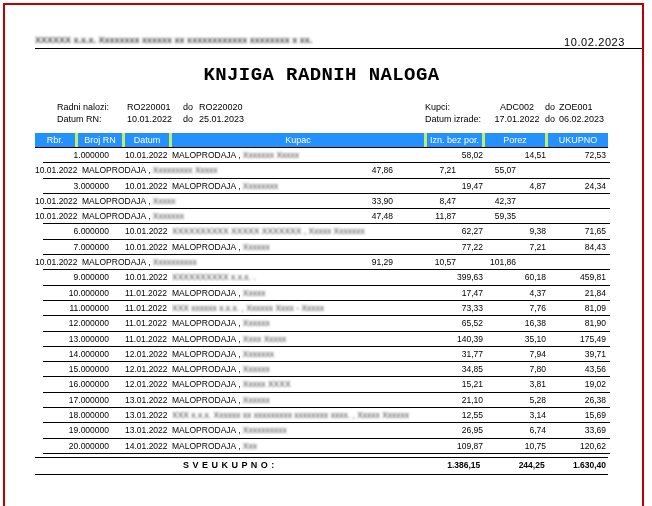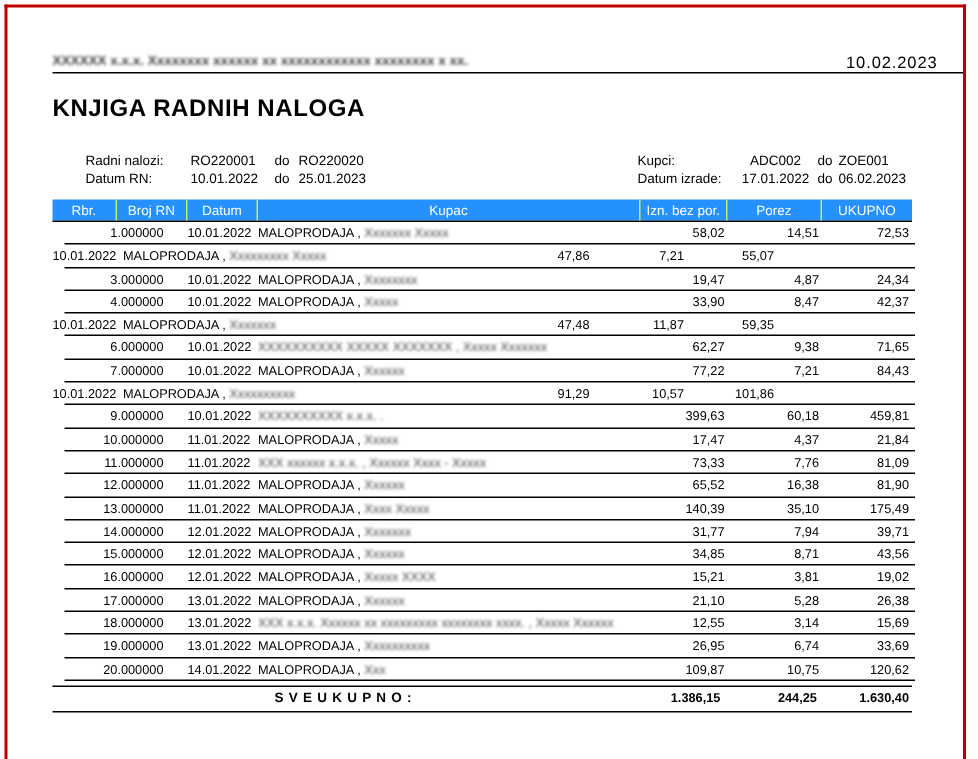--- a/index.html
+++ b/index.html
@@ -15,43 +15,43 @@
   
   .company{
     position:absolute;left:30px;top:30px;font-size:9px;font-weight:bold;color:#222;
     filter:blur(1.3px);white-space:nowrap;
   }
   .header-rule{position:absolute;left:30px;top:43px;width:660px;height:1px;background:#000;}
   .report-date{
     position:absolute;left:559px;top:31px;font-size:11px;letter-spacing:.6px;white-space:nowrap;text-align:right;
   }
   .report-title{
-    position:absolute;left:30px;top:59px;width:573px;
-    font-size:16px;font-weight:bold;letter-spacing:.4px;
+    position:absolute;left:30px;top:59px;width:573px;text-align:center;
+    font-size:19px;font-weight:bold;letter-spacing:.4px;font-family:Liberation Mono, monospace;
   }
   
   .filters{position:absolute;top:96px;font-size:9px;line-height:12px;}
   .filters-left{left:30px;}
   .filters-right{left:420px;}
   .f-line{display:flex;white-space:nowrap;}
   .f-label{display:inline-block;}
   .filters-left .f-label{width:70px;padding-left:22px;}
   .filters-right .f-label{width:64px;}
   .f-val1{display:inline-block;}
   .filters-left .f-val1{width:56px;}
   .filters-right .f-val1{width:56px;text-align:center;}
   .f-sep{display:inline-block;}
   .filters-left .f-sep{width:16px;}
   .filters-right .f-sep{width:14px;}
   
   .table{position:absolute;left:30px;top:128px;width:573px;}
   .thead{display:flex;height:14px;line-height:14px;background:var(--accent,#2491ff);
          color:#fff;font-size:9px;}
   .thead .c{box-sizing:border-box;text-align:center;overflow:hidden;white-space:nowrap;
-            border-right:1px solid #bef264;}
+            border-right:3px solid #bef264;}
   .thead .c:last-child{border-right:none;}
   .w-rbr{width:43px;}.w-broj{width:47px;}.w-datum{width:47px;}.w-kupac{width:255px;}
   .w-izn{width:58px;}.w-porez{width:63px;}.w-ukupno{width:60px;}
   .tbody{border-top:1px solid #000;}
   .row{display:flex;height:15.3px;line-height:15.2px;font-size:8.5px;position:relative;}
   .row::after{content:"";position:absolute;left:8px;right:-2px;bottom:0;height:1px;background:#000;}
   .row .c{box-sizing:border-box;overflow:hidden;white-space:nowrap;}
   .c-broj{width:90px;text-align:right;padding-right:16px;}
   .c-datum{width:47px;text-align:left;}
   .c-kupac{width:255px;text-align:left;}
@@ -132,21 +132,20 @@
         </div>
         <div class="row">
           <div class="c c-broj">3.000000</div>
           <div class="c c-datum">10.01.2022</div>
           <div class="c c-kupac"><span>MALOPRODAJA , </span><span class="redacted">Xxxxxxxx</span></div>
           <div class="c c-izn num">19,47</div>
           <div class="c c-porez num">4,87</div>
           <div class="c c-ukupno num">24,34</div>
         </div>
         <div class="row">
-          <div class="c c-broj">4.000000</div>
           <div class="c c-datum">10.01.2022</div>
           <div class="c c-kupac"><span>MALOPRODAJA , </span><span class="redacted">Xxxxx</span></div>
           <div class="c c-izn num">33,90</div>
           <div class="c c-porez num">8,47</div>
           <div class="c c-ukupno num">42,37</div>
         </div>
         <div class="row">
           <div class="c c-datum">10.01.2022</div>
           <div class="c c-kupac"><span>MALOPRODAJA , </span><span class="redacted">Xxxxxxx</span></div>
           <div class="c c-izn num">47,48</div>
@@ -222,21 +221,21 @@
           <div class="c c-kupac"><span>MALOPRODAJA , </span><span class="redacted">Xxxxxxx</span></div>
           <div class="c c-izn num">31,77</div>
           <div class="c c-porez num">7,94</div>
           <div class="c c-ukupno num">39,71</div>
         </div>
         <div class="row">
           <div class="c c-broj">15.000000</div>
           <div class="c c-datum">12.01.2022</div>
           <div class="c c-kupac"><span>MALOPRODAJA , </span><span class="redacted">Xxxxxx</span></div>
           <div class="c c-izn num">34,85</div>
-          <div class="c c-porez num">8,71</div>
+          <div class="c c-porez num">7,80</div>
           <div class="c c-ukupno num">43,56</div>
         </div>
         <div class="row">
           <div class="c c-broj">16.000000</div>
           <div class="c c-datum">12.01.2022</div>
           <div class="c c-kupac"><span>MALOPRODAJA , </span><span class="redacted">Xxxxx XXXX</span></div>
           <div class="c c-izn num">15,21</div>
           <div class="c c-porez num">3,81</div>
           <div class="c c-ukupno num">19,02</div>
         </div>

